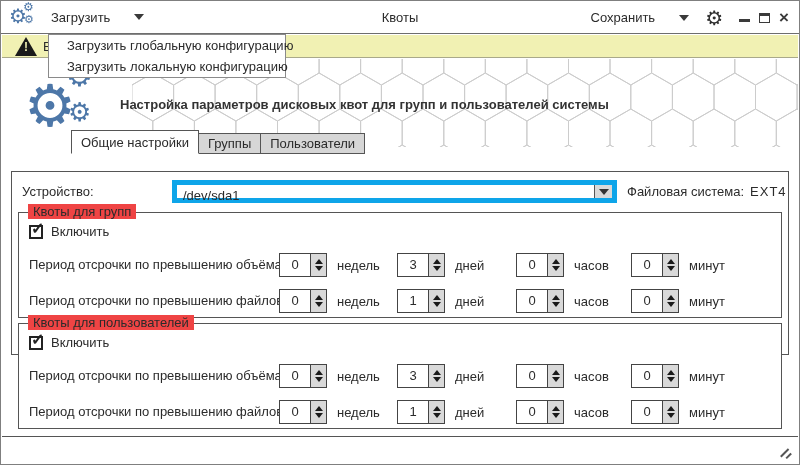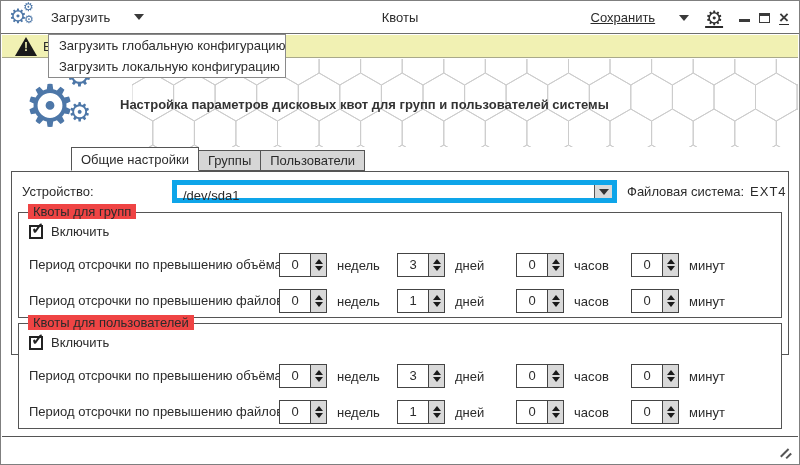--- a/index.html
+++ b/index.html
@@ -8,50 +8,50 @@
 
   
   .toolbar { position:absolute; left:0; right:0; top:0; height:33px; background:#fff; border-bottom:1px solid #6e6e6e; display:flex; align-items:center; }
   .app-icon { position:relative; width:30px; height:26px; margin-left:8px; color:#4d77a8; }
   .app-icon .g1 { position:absolute; left:0; top:2px; font-size:20px; line-height:20px; }
   .app-icon .g2 { position:absolute; left:14px; top:-3px; font-size:12px; line-height:12px; }
   .app-icon .g3 { position:absolute; left:15px; top:10px; font-size:11px; line-height:11px; }
   .menu-btn { display:flex; align-items:center; gap:24px; margin-left:12px; font-size:13px; cursor:default;justify-content:flex-end; }
   .caret-down { width:0; height:0; border-left:5px solid transparent; border-right:5px solid transparent; border-top:6px solid #3a3a3a; }
   .win-title { position:absolute; left:50%; transform:translateX(-50%); top:0; height:33px; line-height:33px; font-size:13px; }
-  .toolbar-right { position:absolute; right:10px; top:0; height:33px; display:flex; align-items:center; gap:16px;text-decoration:underline; }
+  .toolbar-right { position:absolute; right:10px; top:0; height:33px; display:flex; align-items:center; gap:16px; }
   .gear-btn { font-size:20px; line-height:20px; color:#2f2f2f; }
   .win-controls { display:flex; align-items:center; gap:9px; color:#3a3a3a; }
   .wc-min { width:11px; height:3px; background:#3a3a3a; margin-top:6px; }
   .wc-max { width:11px; height:10px; border:1px solid #3a3a3a; border-top:3px solid #3a3a3a; }
   .wc-close { font-size:17px; line-height:17px; font-weight:bold; }
 
   
   .warnbar { position:absolute; left:1px; right:1px; top:34px; height:23px; background:#f1f1b3; border-bottom:1px solid #a9a98a; display:flex; align-items:center; }
   .warn-icon { position:relative; width:22px; height:19px; margin-left:13px; }
   .warn-tri { width:0; height:0; border-left:11px solid transparent; border-right:11px solid transparent; border-bottom:19px solid #1a1a1a; }
   .warn-ex { position:absolute; left:0; top:3px; width:22px; text-align:center; color:#f1f1b3; font-size:12px; font-weight:bold; }
   .warn-text { margin-left:6px; font-size:13px; }
 
   
   .dropdown { position:absolute; left:47px; top:33px; width:238px; background:#fff; border:1px solid #8a8a8a; z-index:20; }
-  .dropdown .item { height:21px; line-height:21px; padding-left:10px; font-size:13px; white-space:nowrap; }
+  .dropdown .item { height:21px; line-height:21px; padding-left:18px; font-size:13px; white-space:nowrap; }
 
   
   .header { position:absolute; left:1px; right:1px; top:58px; height:88px; background:#fff; overflow:hidden; }
   .hexes { position:absolute; left:130px; top:0; z-index:0; }
   .hexes polygon { fill:none; stroke:#cccccc; stroke-width:1; }
   .logo { position:absolute; left:22px; top:6px; width:84px; height:76px; color:#4d77a8; z-index:1; }
   .logo .g1 { position:absolute; left:0; top:12px; font-size:58px; line-height:58px; }
   .logo .g2 { position:absolute; left:42px; top:-4px; font-size:30px; line-height:30px; }
   .logo .g3 { position:absolute; left:44px; top:34px; font-size:26px; line-height:26px; }
   .header-title { position:absolute; left:118px; top:38px; z-index:1; font-size:13px; font-weight:bold; color:#333; }
 
   
-  .tabbar { position:absolute; left:22px; top:147px; height:23px; display:flex; align-items:flex-end; z-index:5;padding-left:48px; }
+  .tabbar { position:absolute; left:22px; top:130px; height:23px; display:flex; align-items:flex-end; z-index:5;padding-left:48px; }
   .tab { font-size:13px; padding:0 9px; border:1px solid #555; height:21px; line-height:20px; background:#d6d6d6; margin-right:-1px; }
   .tab.active { background:#fff; height:24px; line-height:23px; border-bottom:1px solid #fff; position:relative; z-index:6; }
 
   
   .panel { position:absolute; left:10px; right:10px; top:170px; height:184px; border:1px solid #555; background:#fff; }
   .device-row { position:absolute; left:0; right:0; top:8px; height:24px; }
   .device-label { position:absolute; left:10px; top:0; line-height:24px; font-size:13px; }
   .combobox { position:absolute; left:160px; top:0; width:445px; height:23px; border:5px solid #0ea5e9; background:#fff; display:flex; }
   .combo-value { flex:1; line-height:21px; padding-left:6px; font-size:13px; }
   .combo-btn { width:18px; border-left:1px solid #555; background:#d9d9d9; display:flex; align-items:center; justify-content:center; }

